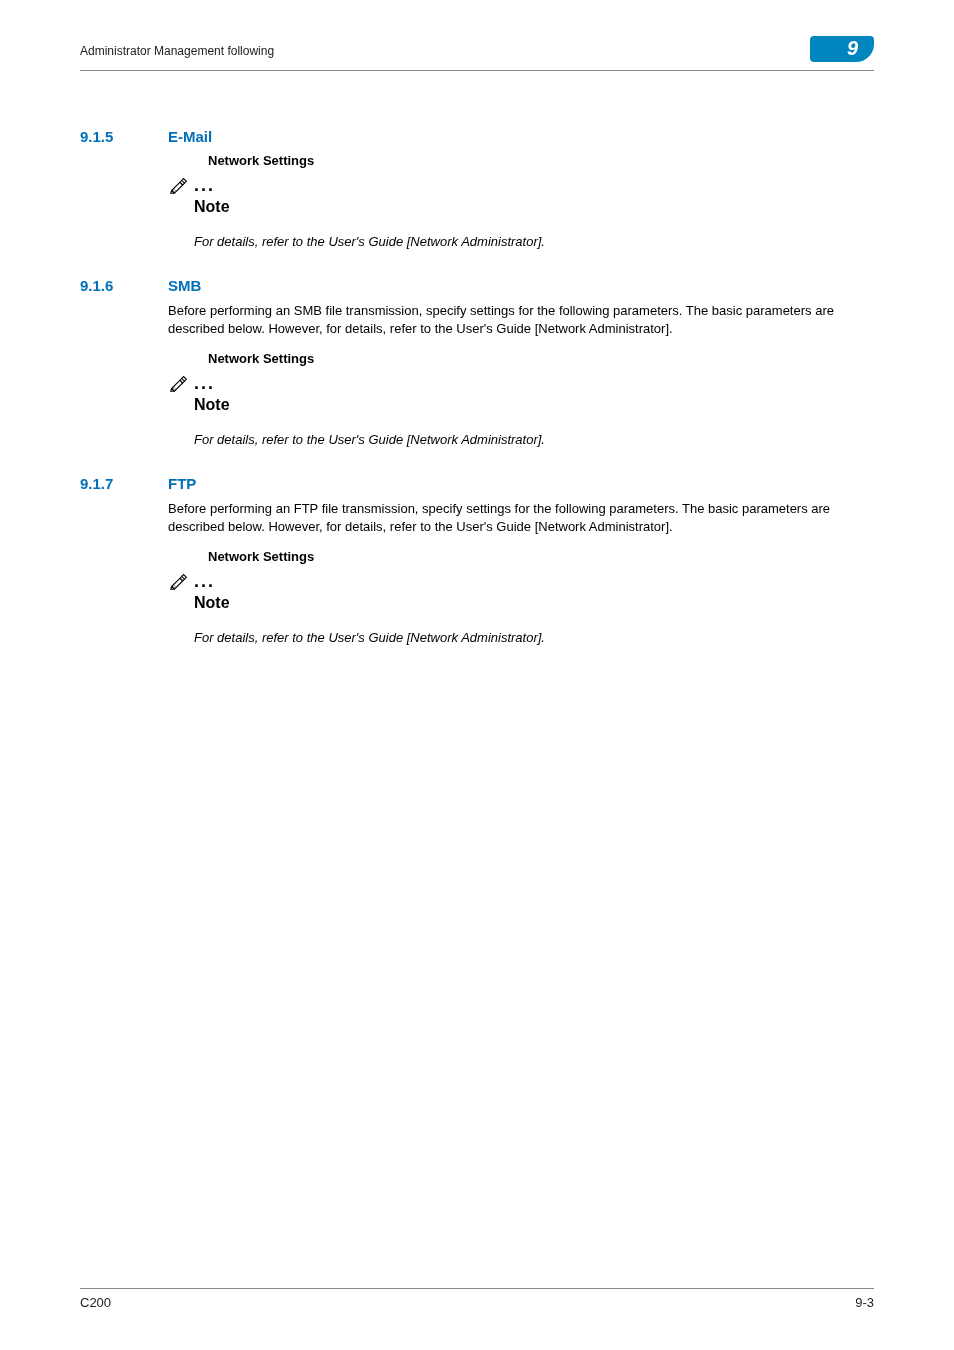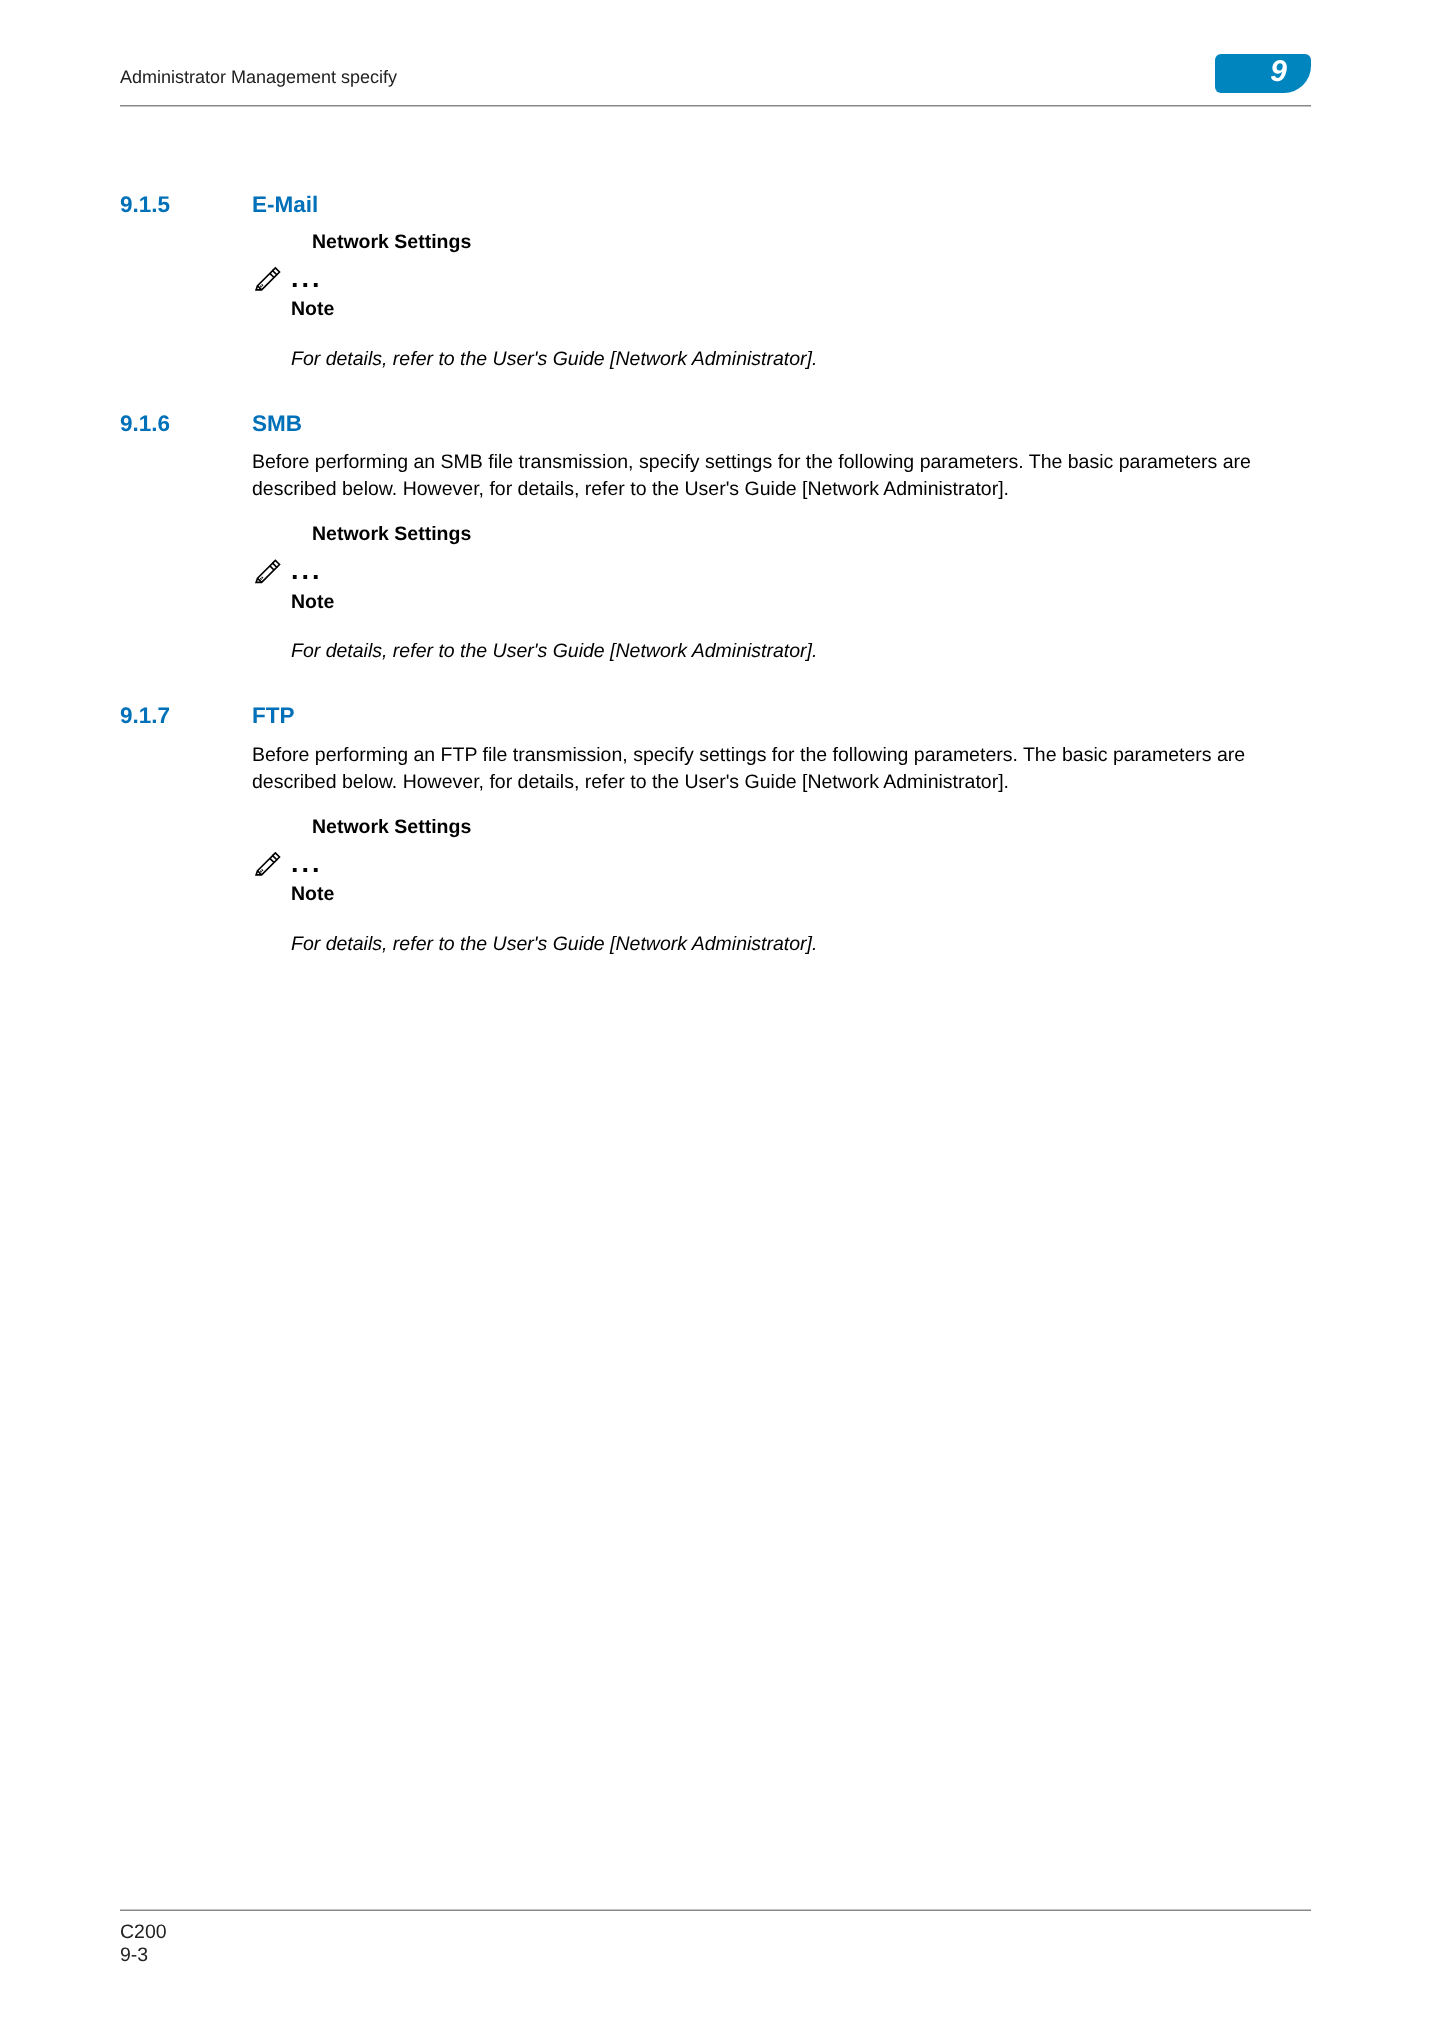--- a/index.html
+++ b/index.html
@@ -92,50 +92,49 @@
   .note-dots {
     font-weight: bold;
     font-size: 18px;
     letter-spacing: 2px;
     line-height: 1;
     position: relative;
     top: -2px;
   }
   .note-label {
     font-weight: bold;
-    font-size: 13px;
+    font-size: 16px;
     margin-left: 26px;
   }
   .note-text {
     font-style: italic;
     font-size: 13px;
     margin-left: 26px;
     margin-top: 18px;
   }
   .footer {
     position: absolute;
     bottom: 40px;
     left: 80px;
     right: 80px;
     border-top: 1px solid #888;
     padding-top: 6px;
     display: flex;
     justify-content: space-between;
     font-size: 13px;
     color: #222;
-    flex-direction: column;
   }
 </style>
 </head>
 <body>
 
 <div class="page">
 
   <div class="header-row">
-    <div class="header-left">Administrator Management specify</div>
+    <div class="header-left">Administrator Management following</div>
     <div class="chapter-tab">9</div>
   </div>
 
   <div class="content">
 
     <div class="section">
       <div class="section-heading">
         <span class="section-number">9.1.5</span>
         <span>E-Mail</span>
       </div>

